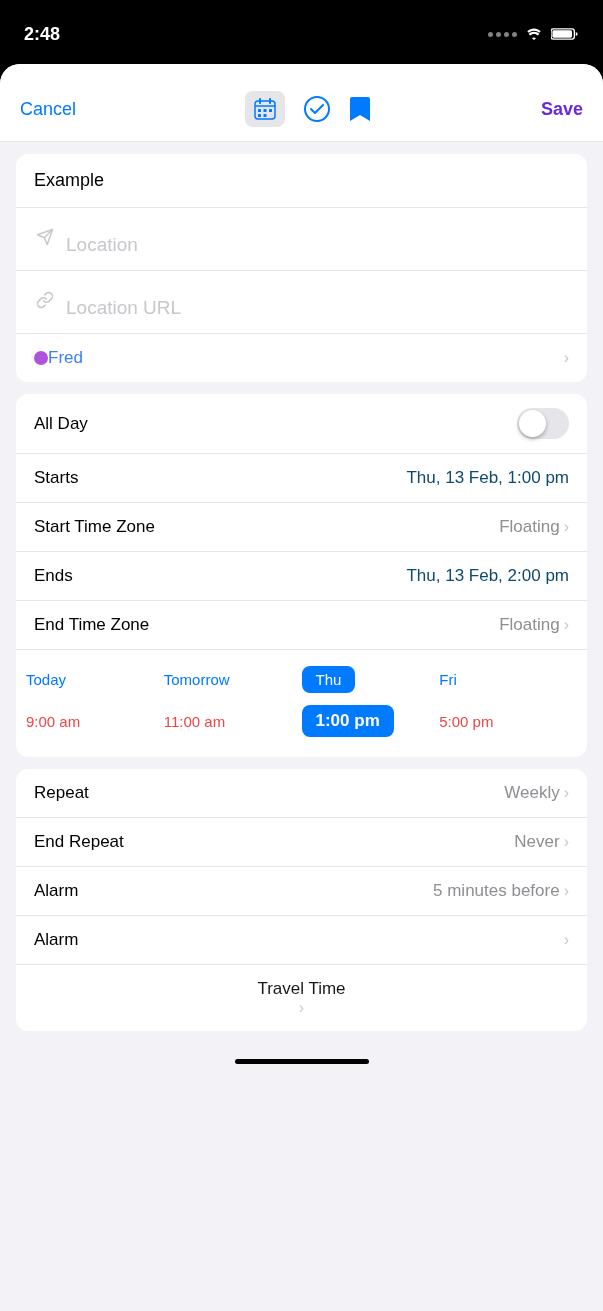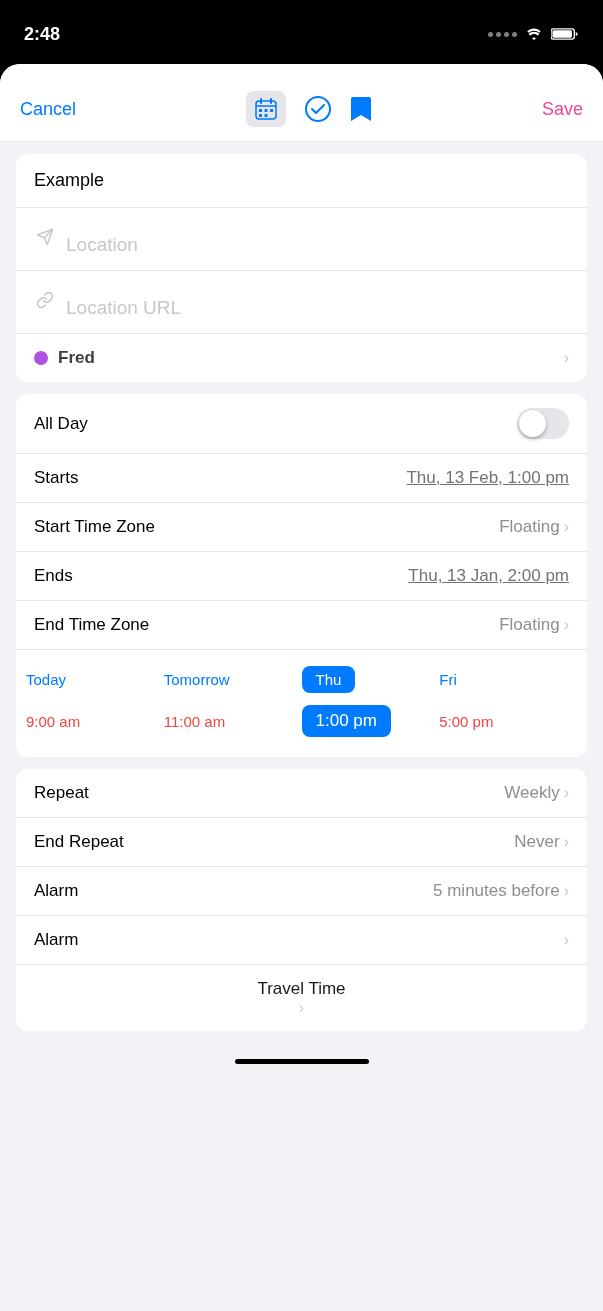--- a/index.html
+++ b/index.html
@@ -74,23 +74,23 @@
     }
     .nav-icon-calendar {
       background: #e5e5ea;
       border-radius: 8px;
       padding: 6px 8px;
       display: flex;
       align-items: center;
       justify-content: center;
     }
     .nav-save {
-      color: #ec4899;
+      color: #6d28d9;
       font-size: 18px;
-      font-weight: 400;
+      font-weight: 700;
       background: none;
       border: none;
       cursor: pointer;
     }
 
     
     .card {
       background: #fff;
       border-radius: 12px;
       margin: 12px 16px;
@@ -142,24 +142,22 @@
     }
     .calendar-dot {
       width: 14px;
       height: 14px;
       border-radius: 50%;
       background: #AF52DE;
       flex-shrink: 0;
     }
     .calendar-name {
       font-size: 17px;
-      color: #404040;
+      color: #3b82f6;
       flex: 1;
-      margin-left: 10px;
-      font-weight: bold;
     }
     .chevron {
       color: #c7c7cc;
       font-size: 16px;
     }
 
     
     .settings-row {
       display: flex;
       align-items: center;
@@ -176,23 +174,22 @@
       color: #000;
     }
     .settings-value {
       color: #8e8e93;
       font-size: 17px;
       display: flex;
       align-items: center;
       gap: 4px;
     }
     .settings-value-blue {
-      color: #737373;
+      color: #0c4a6e;
       font-size: 17px;
-      text-decoration: underline;
     }
 
     
     .toggle {
       width: 52px;
       height: 31px;
       border-radius: 16px;
       background: #e5e5ea;
       position: relative;
       flex-shrink: 0;
@@ -234,21 +231,21 @@
     .time-label {
       font-size: 15px;
       color: #ef4444;
     }
     .time-pill {
       background: #007AFF;
       color: #fff;
       border-radius: 8px;
       padding: 6px 14px;
       font-size: 17px;
-      font-weight: 400;
+      font-weight: 700;
     }
     .day-pill {
       background: #007AFF;
       color: #ffffff;
       border-radius: 8px;
       padding: 5px 14px;
       font-size: 15px;
       font-weight: 500;
     }
 
@@ -379,21 +376,21 @@
     <div class="settings-row">
       <span class="settings-label">Start Time Zone</span>
       <span class="settings-value">
         <span>Floating</span>
         <span class="chevron">›</span>
       </span>
     </div>
 
     <div class="settings-row">
       <span class="settings-label">Ends</span>
-      <span class="settings-value-blue">Thu, 13 Jan, 2:00 pm</span>
+      <span class="settings-value-blue">Thu, 13 Feb, 2:00 pm</span>
     </div>
 
     <div class="settings-row">
       <span class="settings-label">End Time Zone</span>
       <span class="settings-value">
         <span>Floating</span>
         <span class="chevron">›</span>
       </span>
     </div>
 

